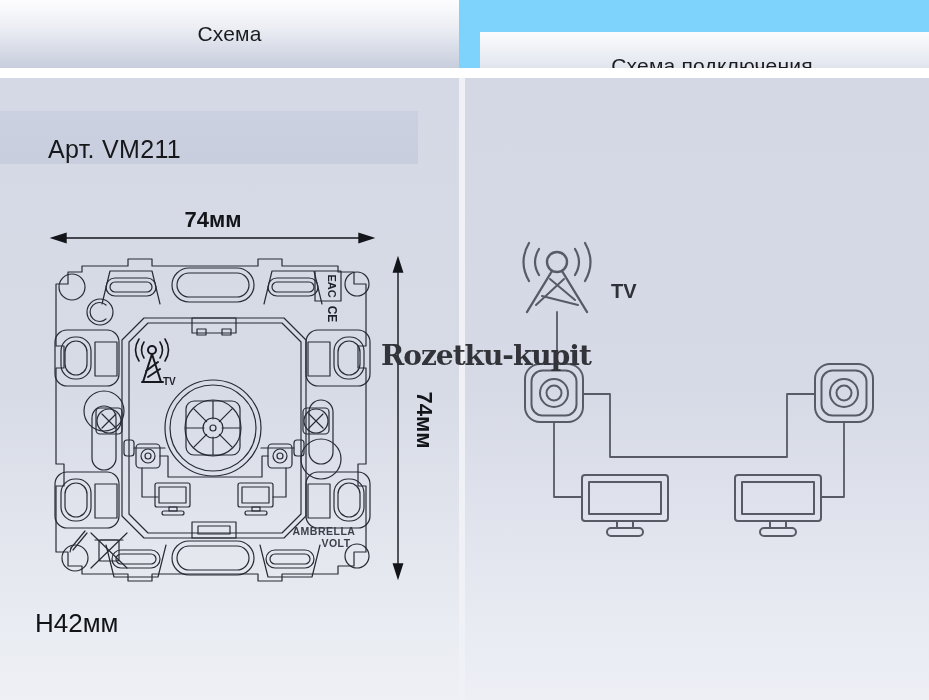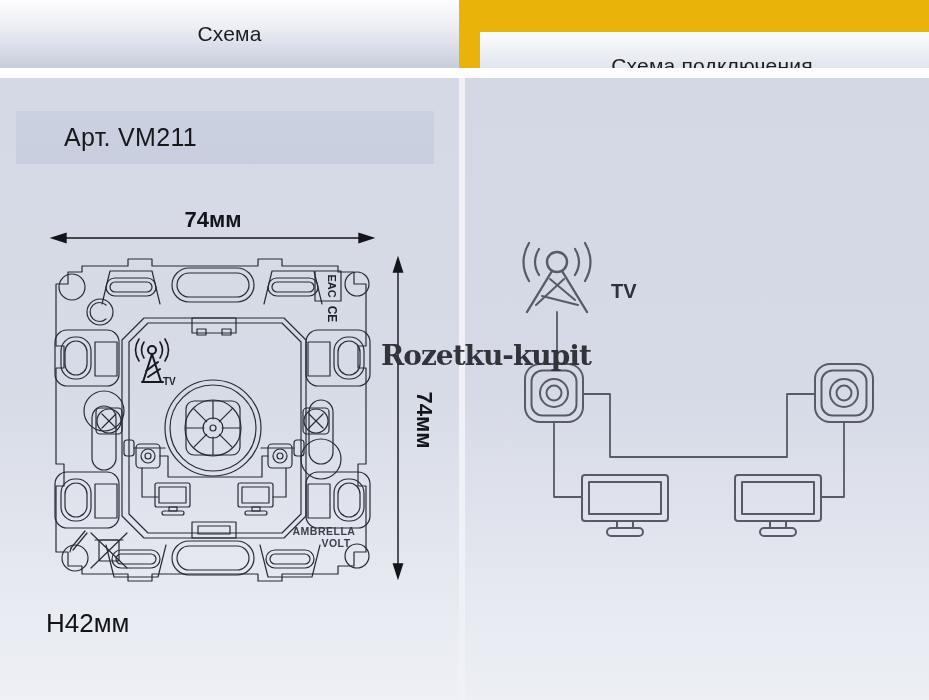--- a/index.html
+++ b/index.html
@@ -1,19 +1,19 @@
 <!DOCTYPE html>
 <html><head>
 <meta charset="utf-8">
 <style>
   * { margin:0; padding:0; box-sizing:border-box; }
   html,body { background:#ffffff; }
   .page {
     position:relative; width:929px; height:700px; overflow:hidden;
-    font-family:"Liberation Sans", sans-serif; background:#eab308;
+    font-family:"Liberation Sans", sans-serif; background:#7dd3fc;
   }
   
   .header-row { position:absolute; left:0; top:0; width:929px; height:68px; }
   .header-cell {
     position:absolute; top:0; height:68px;
     display:flex; align-items:center; justify-content:center;
     background:linear-gradient(180deg,#fdfdfe 0%,#eceef4 40%,#c7cddc 100%);
     color:#1b1c1f; font-size:21px; font-weight:500; letter-spacing:.2px;
   }
   .header-cell.left  { left:0;   width:459px; }
@@ -24,30 +24,30 @@
   .panel {
     position:absolute; top:78px; height:622px;
     background:linear-gradient(180deg,#d5d9e5 0%,#d7dbe6 50%,#e9ecf2 88%,#eef0f5 100%);
   }
   .panel.left  { left:0;   width:459px; }
   .panel.right { left:465px; width:464px;
     background:linear-gradient(180deg,#d3d8e4 0%,#d6dae6 50%,#e8ebf2 88%,#edeff5 100%); }
   .panel-gap { position:absolute; left:459px; top:78px; width:6px; height:622px; background:#eff1f6; }
   
   .art-band {
-    position:absolute; left:16px; top:111px; width:418px; height:53px;
+    position:absolute; left:0; top:111px; width:418px; height:53px;
     background:linear-gradient(180deg,#cbd1e0 0%,#c8cedd 100%);
-    display:flex; align-items:center;
+    display:flex; align-items:flex-end;
   }
   .art-band .art-text {
     margin-left:48px; font-size:25px; font-weight:500; color:#17181b; letter-spacing:.3px;
   }
   
   .depth-label {
-    position:absolute; left:46px; top:608px; font-size:26px; font-weight:500; color:#121317;
+    position:absolute; left:35px; top:608px; font-size:26px; font-weight:500; color:#121317;
   }
   .watermark {
     position:absolute; left:381px; top:339px;
     font-family:"DejaVu Serif","Liberation Serif",serif;
     font-weight:bold; font-size:28px; color:#33343a; letter-spacing:-1px;
     z-index:5; white-space:nowrap;
   }
   .svg-abs { position:absolute; }
   svg text { font-family:"Liberation Sans", sans-serif; }
   .dim-text { font-size:22px; font-weight:600; fill:#14151a; }

